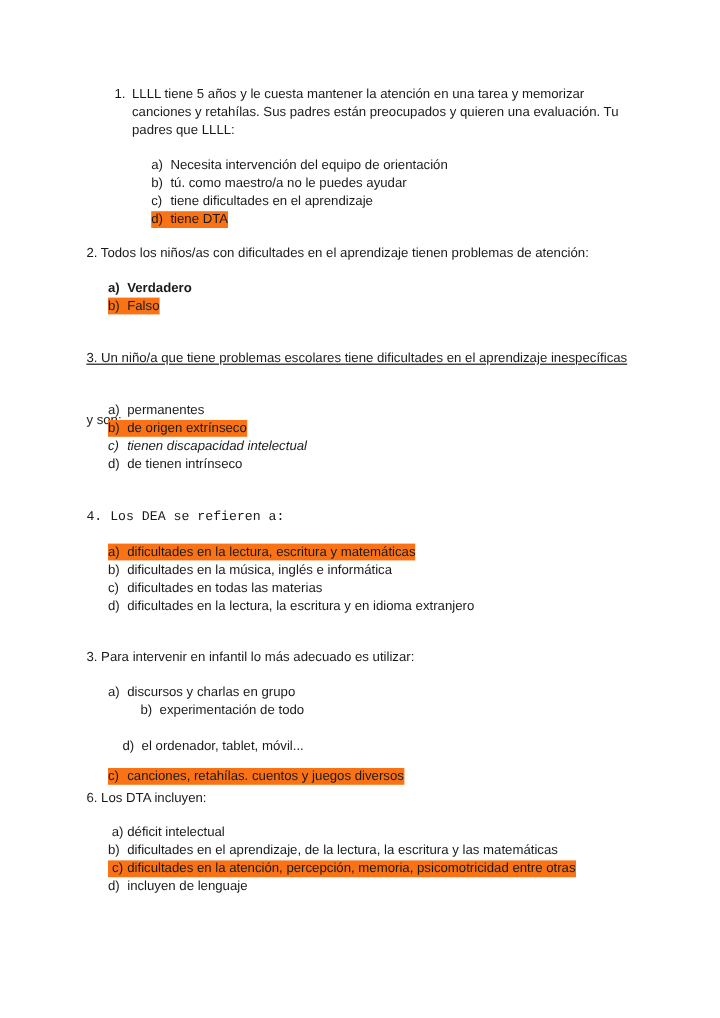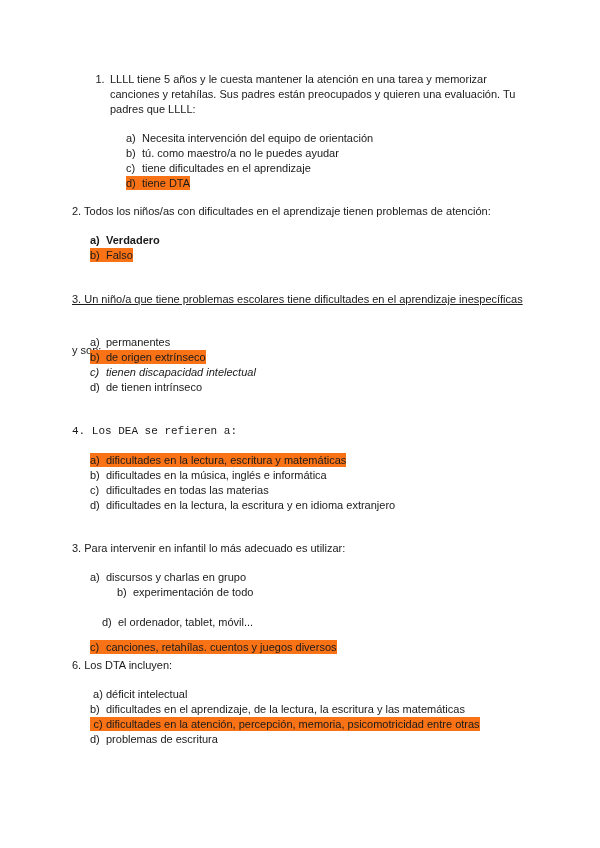--- a/index.html
+++ b/index.html
@@ -44,13 +44,13 @@
 <div class="line" style="left:72px;top:541px;">3. Para intervenir en infantil lo más adecuado es utilizar:</div>
 <div class="line" style="left:90px;top:570px;"><span class="opt-letter">a)</span><span>discursos y charlas en grupo</span></div>
 <div class="line" style="left:90px;top:585px;margin-left:27px;"><span class="opt-letter">b)</span><span>experimentación de todo</span></div>
 <div class="line hl" style="left:90px;top:600px;margin-top:40px;"><span class="opt-letter">c)</span><span>canciones, retahílas. cuentos y juegos diversos</span></div>
 <div class="line" style="left:90px;top:615px;margin-left:12px;"><span class="opt-letter">d)</span><span>el ordenador, tablet, móvil...</span></div>
 
 <div class="line" style="left:72px;top:658px;">6. Los DTA incluyen:</div>
 <div class="line" style="left:90px;top:687px;text-align:center;"><span class="opt-letter">a)</span><span>déficit intelectual</span></div>
 <div class="line" style="left:90px;top:702px;"><span class="opt-letter">b)</span><span>dificultades en el aprendizaje, de la lectura, la escritura y las matemáticas</span></div>
 <div class="line hl" style="left:90px;top:717px;text-align:center;"><span class="opt-letter">c)</span><span>dificultades en la atención, percepción, memoria, psicomotricidad entre otras</span></div>
-<div class="line" style="left:90px;top:732px;"><span class="opt-letter">d)</span><span>problemas de escritura</span></div>
+<div class="line" style="left:90px;top:732px;"><span class="opt-letter">d)</span><span>incluyen de lenguaje</span></div>
 
 </body></html>

